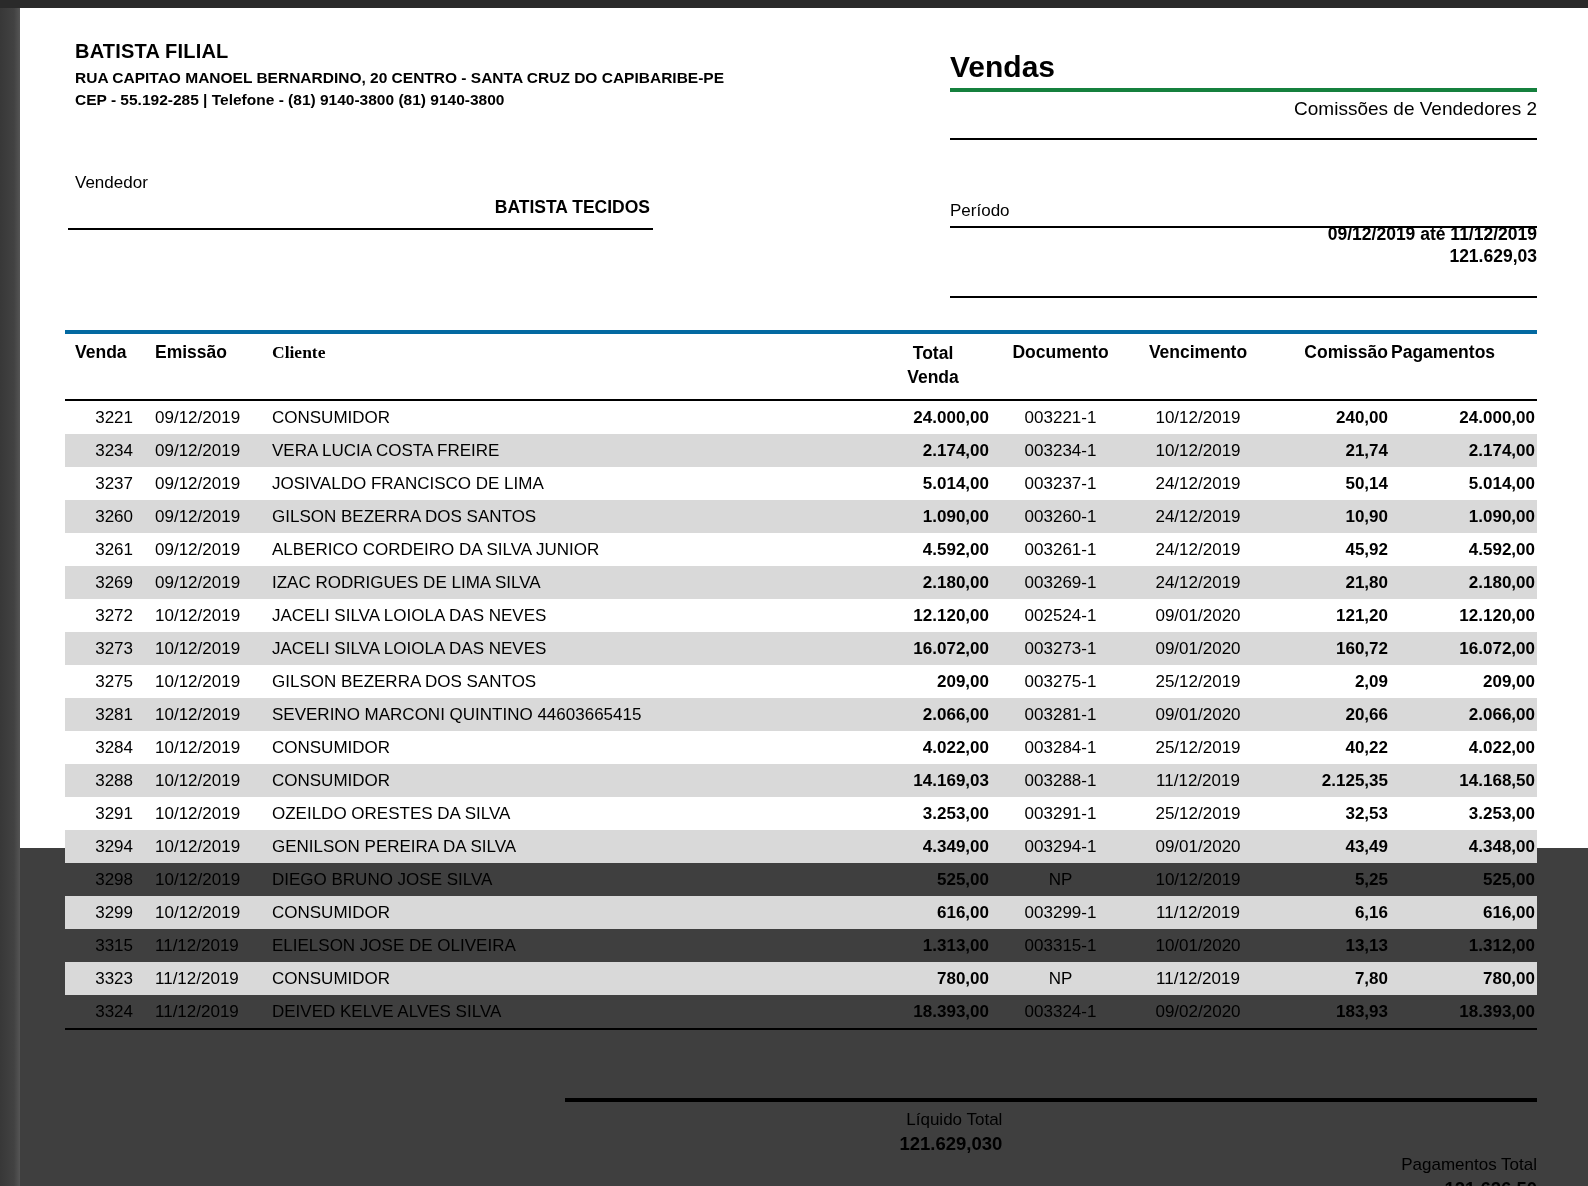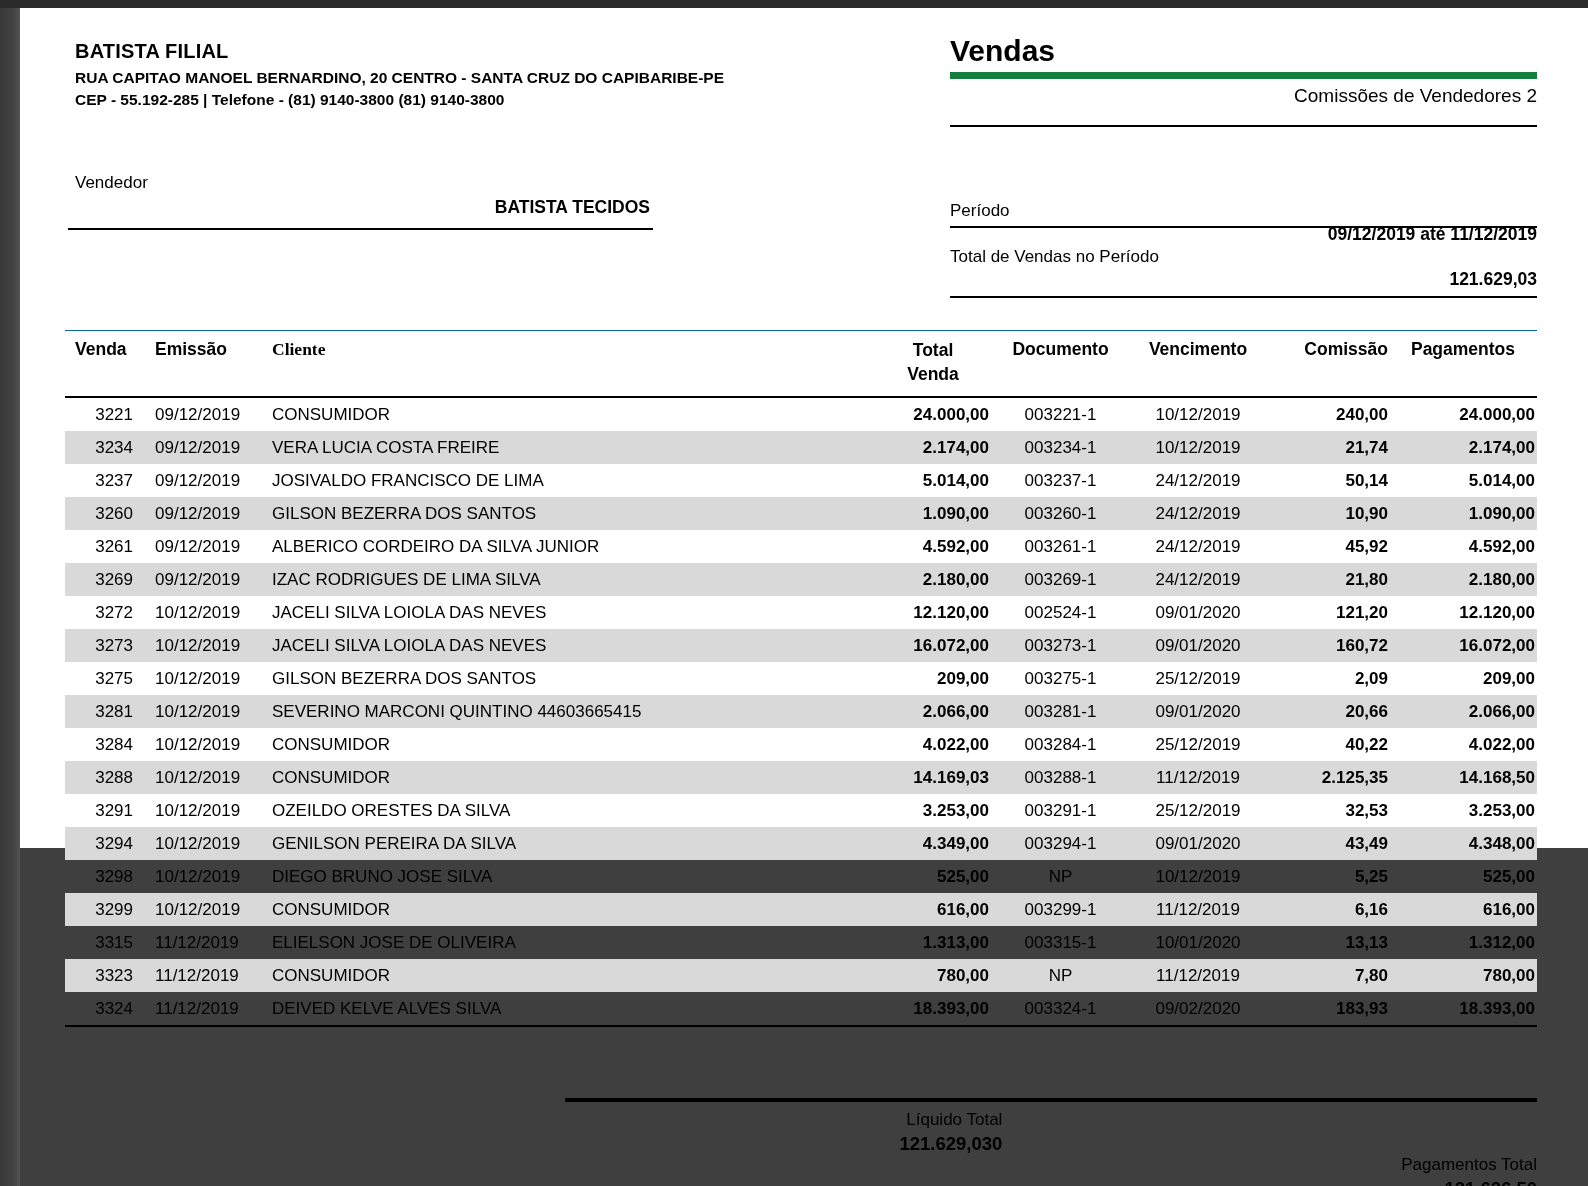--- a/index.html
+++ b/index.html
@@ -14,42 +14,42 @@
     background:linear-gradient(90deg,#383838 0%,#424242 70%,#555 100%);}
   .page{position:absolute;left:20px;top:8px;width:1568px;height:840px;background:#ffffff;}
 
   
   .company{position:absolute;left:55px;top:32px;}
   .company-name{font-size:20px;font-weight:bold;letter-spacing:.2px;}
   .company-addr{font-size:15.5px;font-weight:bold;margin-top:4px;line-height:1.45;}
 
   
   .title-block{position:absolute;left:930px;top:26px;width:587px;}
-  .report-title{font-size:30px;font-weight:bold;border-bottom:7px solid #15803d;padding-bottom:4px;}
+  .report-title{font-size:30px;font-weight:bold;border-bottom:4px solid #15803d;padding-bottom:4px;margin-top:16px;}
   .report-subtitle{font-size:19px;font-weight:normal;text-align:right;border-bottom:2px solid #000;
     padding-top:6px;padding-bottom:18px;}
 
   
   .field{position:absolute;border-bottom:2px solid #000;}
   .field .lbl{font-size:17px;font-weight:normal;}
   .field .val{font-size:17.5px;font-weight:bold;text-align:right;}
   .f-vendedor{left:48px;top:162px;width:585px;height:58px;}
   .f-vendedor .lbl{padding-left:7px;padding-top:3px;}
   .f-vendedor .val{padding-top:4px;padding-right:3px;}
   .f-periodo{left:930px;top:162px;width:587px;height:56px;}
   .f-periodo .lbl{padding-top:3px;margin-top:28px;}
   .f-periodo .val{padding-top:3px;}
   .f-total{left:930px;top:236px;width:587px;height:52px;}
   .f-total .lbl{padding-top:3px;}
   .f-total .val{padding-top:2px;}
 
   
   .sales-table-wrap{position:absolute;left:45px;top:322px;width:1472px;}
   table.sales{border-collapse:collapse;width:100%;table-layout:fixed;
-    border-top:1px solid #0369a1;font-size:17px;}
+    border-top:4px solid #0369a1;font-size:17px;}
   table.sales thead th{
     font-weight:bold;font-size:17.5px;vertical-align:top;
     padding-top:8px;padding-bottom:10px;border-bottom:2px solid #000;
   }
   table.sales td{height:33px;padding-top:0;padding-bottom:0;vertical-align:middle;}
   tbody tr:nth-child(even){background:#d9d9d9;}
   tbody tr:last-child td{border-bottom:2px solid #000;}
 
   .c-venda{width:75px;}
   .c-emissao{width:120px;}
@@ -60,21 +60,21 @@
   .c-comissao{width:122px;}
   .c-pag{width:147px;}
 
   th.c-venda{text-align:left;padding-left:10px;}
   th.c-emissao{text-align:left;padding-left:15px;}
   th.c-cliente{text-align:left;padding-left:12px;font-family:Liberation Serif, serif;}
   th.c-total{text-align:center;white-space:pre-line;line-height:1.35;}
   th.c-doc{text-align:center;}
   th.c-venc{text-align:center;}
   th.c-comissao{text-align:right;padding-right:2px;}
-  th.c-pag{text-align:center;padding-right:2px;}
+  th.c-pag{text-align:left;padding-right:2px;}
 
   td.c-venda{text-align:right;padding-right:7px;}
   td.c-emissao{text-align:left;padding-left:15px;}
   td.c-cliente{text-align:left;padding-left:12px;white-space:nowrap;overflow:hidden;}
   td.c-total{text-align:right;font-weight:bold;padding-right:4px;}
   td.c-doc{text-align:center;}
   td.c-venc{text-align:center;}
   td.c-comissao{text-align:right;font-weight:bold;padding-right:2px;}
   td.c-pag{text-align:right;font-weight:bold;padding-right:2px;}
 
@@ -113,21 +113,20 @@
     <div class="lbl">Vendedor</div>
     <div class="val">BATISTA TECIDOS</div>
   </div>
 
   <div class="field f-periodo">
     <div class="lbl">Período</div>
     <div class="val">09/12/2019 até 11/12/2019</div>
   </div>
 
   <div class="field f-total">
-    <div class="lbl">Total de Vendas no Período</div>
     <div class="val">121.629,03</div>
   </div>
 
   <div class="sales-table-wrap">
     <table class="sales">
       <colgroup>
         <col class="c-venda">
           <col class="c-emissao">
           <col class="c-cliente">
           <col class="c-total">

